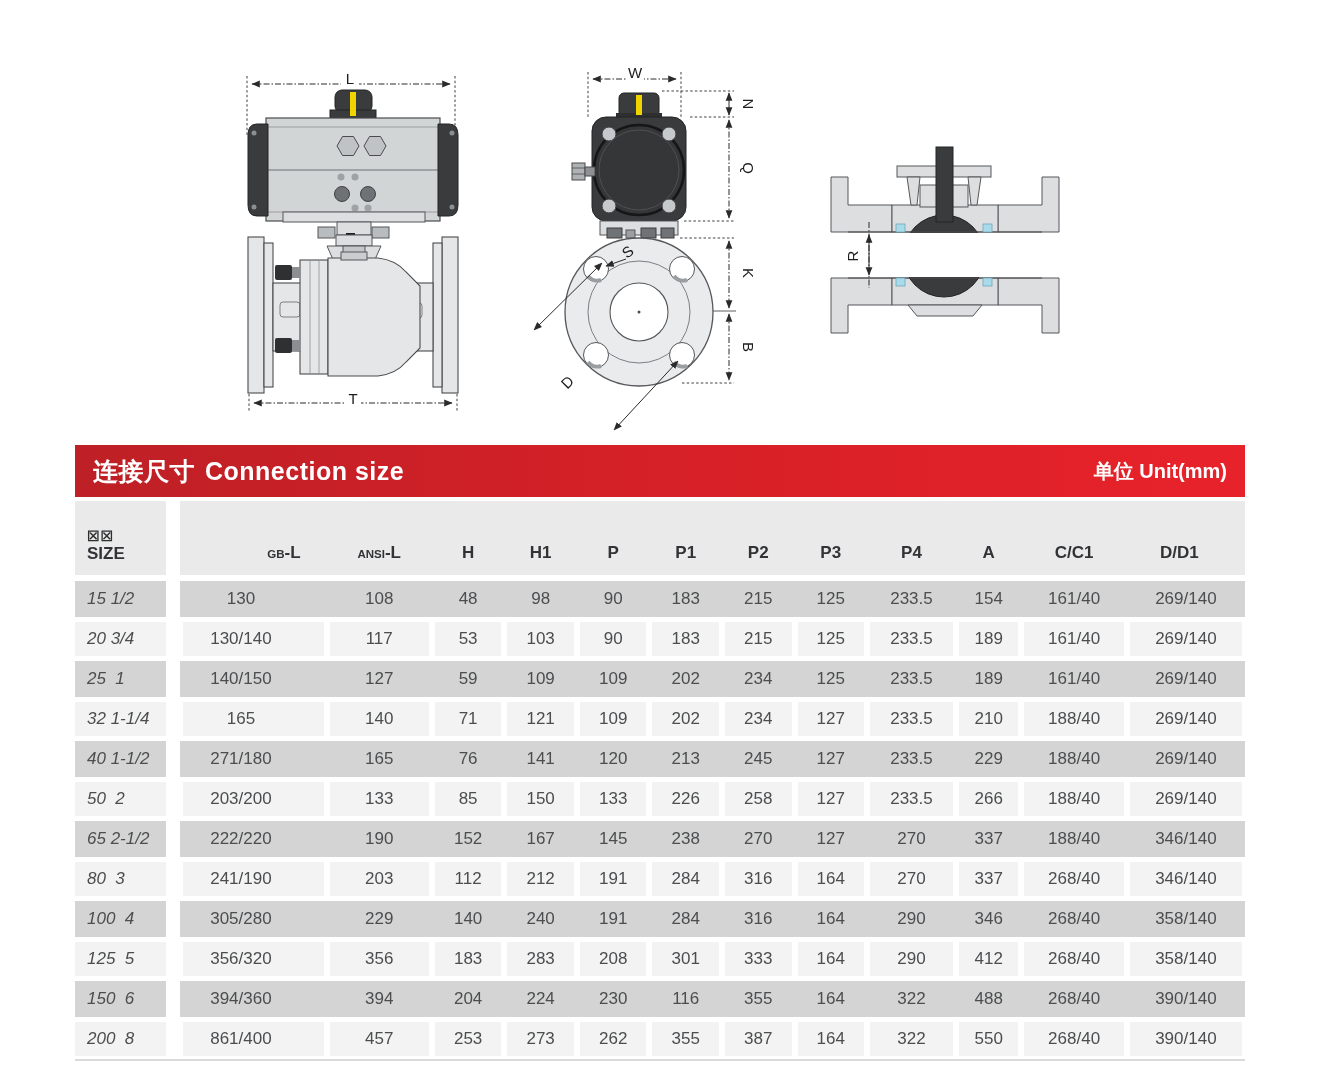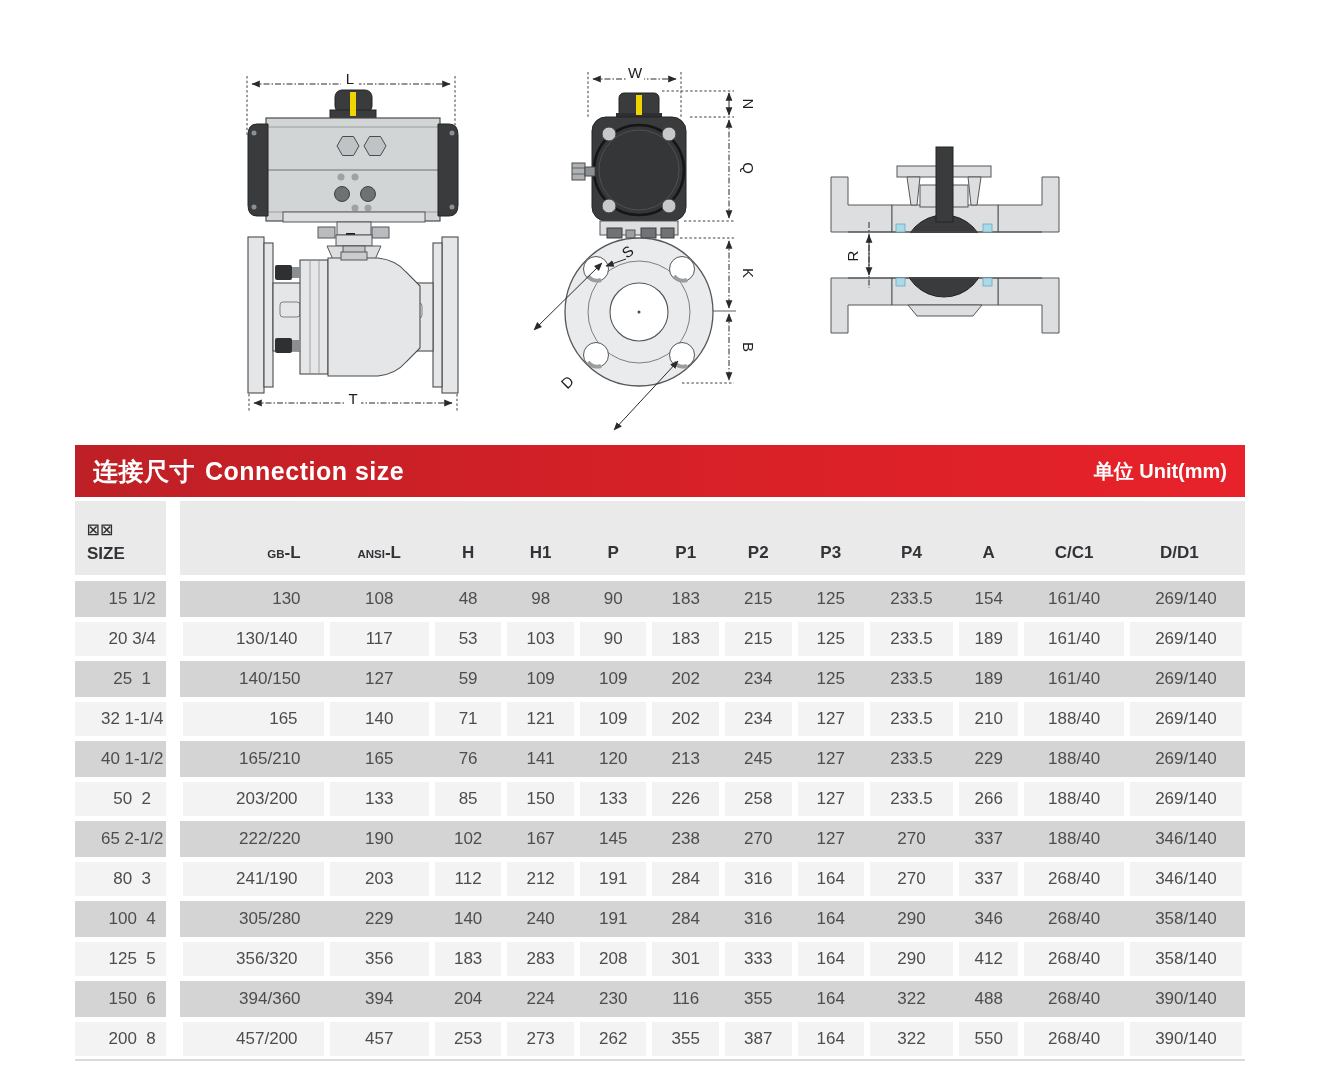--- a/index.html
+++ b/index.html
@@ -19,29 +19,29 @@
   table{width:100%;table-layout:fixed;border-collapse:separate;border-spacing:0;font-size:17px;color:#4b4d4f;}
   th,td{box-sizing:border-box;overflow:hidden;}
 
   thead th{background:#eaeaea;height:78px;vertical-align:bottom;padding-bottom:12px;
            font-weight:bold;color:#313337;font-size:17px;text-align:center;border-bottom:4px solid #fff;}
   thead th:first-child{text-align:left;padding-left:12px;border-right:14px solid #fff;}
   thead th:nth-child(2){text-align:right;padding-right:26px;margin-top:32px;}
   thead th:last-child{padding-right:14px;}
   .hdr-small{font-size:11.5px;font-weight:bold;}
   .size-glyphs{display:block;font-size:14px;line-height:15px;letter-spacing:1px;color:#2c2e30;}
-  .size-word{display:block;font-size:17px;line-height:19px;margin-top:6px;}
+  .size-word{display:block;font-size:17px;line-height:19px;}
 
   tbody td{height:40px;white-space:pre;}
   tbody tr.dark td{background:#d4d4d4;border-top:2px solid #fff;border-bottom:2px solid #fff;}
   tbody tr.light td{background:#f3f3f3;border:3px solid #fff;}
-  tbody td:first-child{text-align:center;padding-left:24px;}
+  tbody td:first-child{text-align:left;padding-left:12px;font-style:italic;}
   tbody tr.dark td:first-child{border-right:14px solid #fff;}
   tbody tr.light td:first-child{border-left:none;border-right:14px solid #fff;}
-  tbody td:nth-child(2){text-align:right;padding-right:26px;}
+  tbody td:nth-child(2){text-align:center;padding-right:26px;}
   tbody td:nth-child(n+3){text-align:center;}
 
   .dim{stroke:#2a2a2a;stroke-width:1;fill:none;}
   .dimdash{stroke-dasharray:6 2 1.5 2;}
   .ext{stroke:#2a2a2a;stroke-width:0.9;fill:none;stroke-dasharray:2.5 2.2;}
   .lbl{font-size:15px;fill:#1c1c1c;font-family:"Liberation Sans",sans-serif;}
   .metal{fill:#d2d5d6;stroke:#4a4b4d;stroke-width:1.2;}
   .metal2{fill:#e4e6e7;stroke:#4a4b4d;stroke-width:1.1;}
   .metal3{fill:#dcdedf;stroke:#55575a;stroke-width:1;}
   .darkpart{fill:#3a3b3d;stroke:#232425;stroke-width:1;}
@@ -319,21 +319,21 @@
             <td>202</td>
             <td>234</td>
             <td>127</td>
             <td>233.5</td>
             <td>210</td>
             <td>188/40</td>
             <td>269/140</td>
           </tr>
           <tr class="dark">
             <td>40 1-1/2</td>
-            <td>165/210</td>
+            <td>271/180</td>
             <td>165</td>
             <td>76</td>
             <td>141</td>
             <td>120</td>
             <td>213</td>
             <td>245</td>
             <td>127</td>
             <td>233.5</td>
             <td>229</td>
             <td>188/40</td>
@@ -351,21 +351,21 @@
             <td>127</td>
             <td>233.5</td>
             <td>266</td>
             <td>188/40</td>
             <td>269/140</td>
           </tr>
           <tr class="dark">
             <td>65 2-1/2</td>
             <td>222/220</td>
             <td>190</td>
-            <td>102</td>
+            <td>152</td>
             <td>167</td>
             <td>145</td>
             <td>238</td>
             <td>270</td>
             <td>127</td>
             <td>270</td>
             <td>337</td>
             <td>188/40</td>
             <td>346/140</td>
           </tr>
@@ -424,21 +424,21 @@
             <td>116</td>
             <td>355</td>
             <td>164</td>
             <td>322</td>
             <td>488</td>
             <td>268/40</td>
             <td>390/140</td>
           </tr>
           <tr class="light">
             <td>200  8</td>
-            <td>457/200</td>
+            <td>861/400</td>
             <td>457</td>
             <td>253</td>
             <td>273</td>
             <td>262</td>
             <td>355</td>
             <td>387</td>
             <td>164</td>
             <td>322</td>
             <td>550</td>
             <td>268/40</td>

